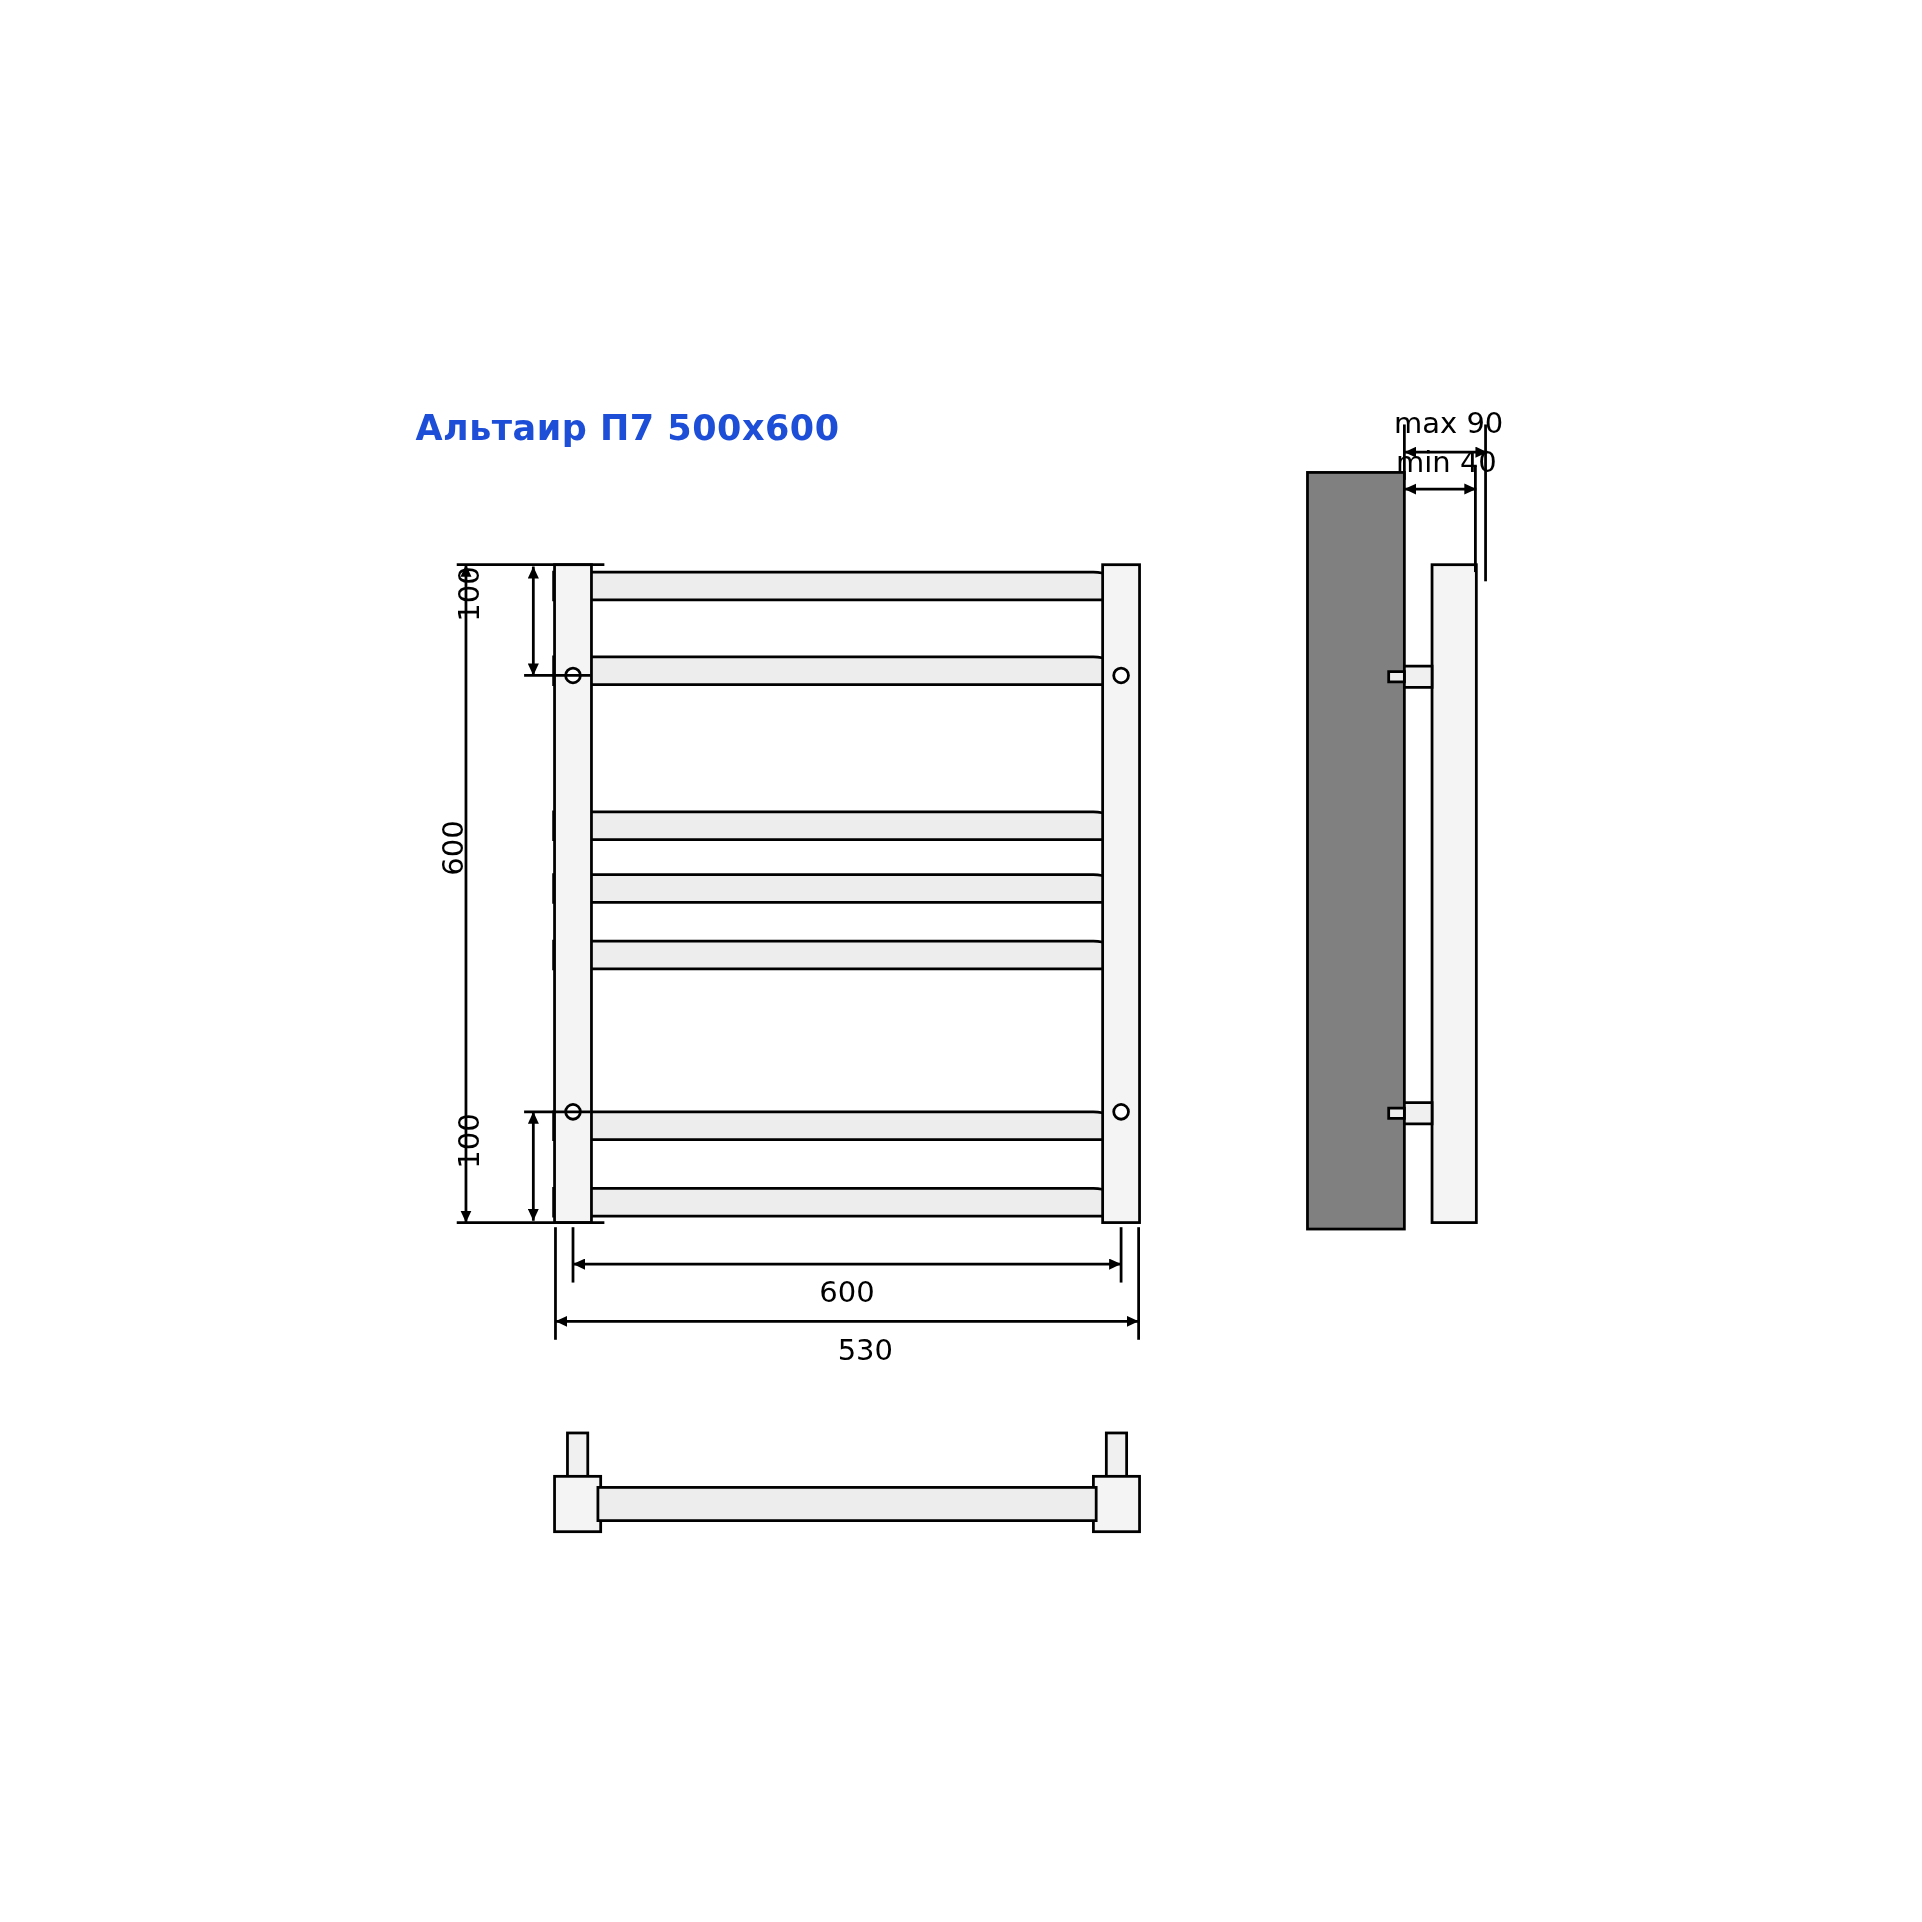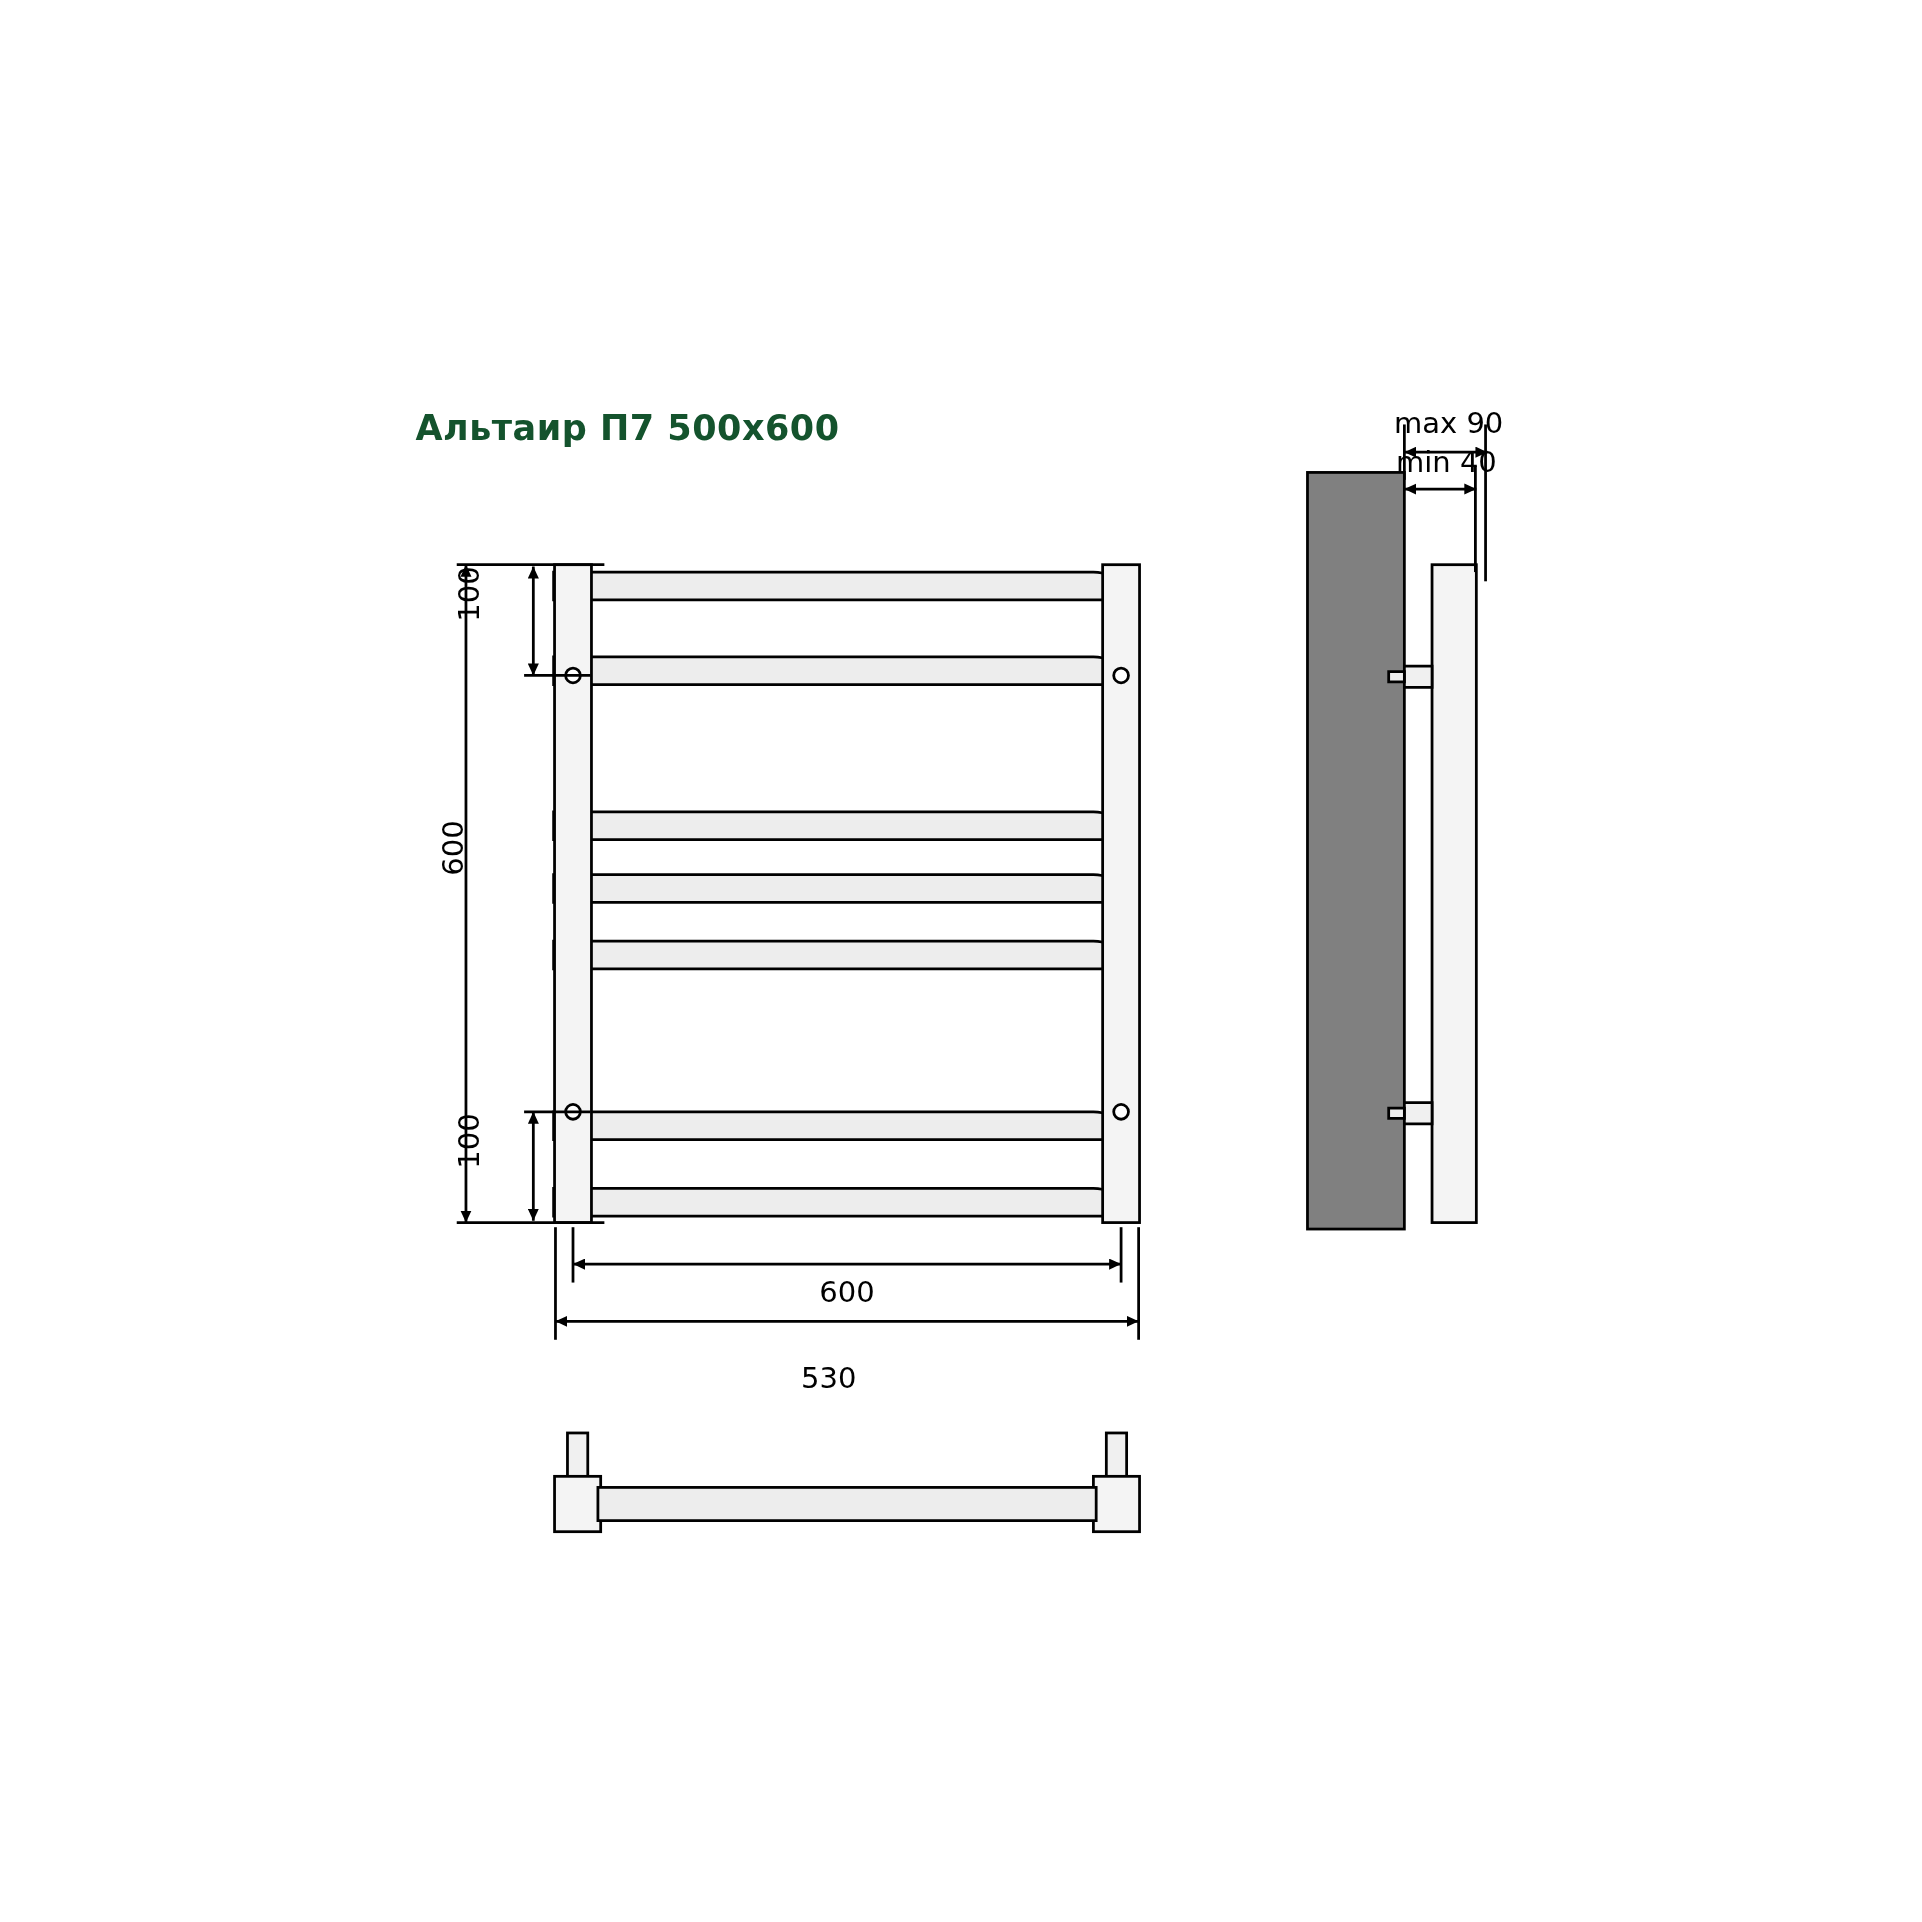--- a/index.html
+++ b/index.html
@@ -24,21 +24,21 @@
   }
   .title {
     position: absolute;
     left: 0;
     top: 408px;
     width: 1255px;
     text-align: center;
     font-size: 35px;
     font-weight: bold;
     letter-spacing: 0.5px;
-    color: #14532d;
+    color: #1d4ed8;
     white-space: nowrap;
   }
   svg.drawing {
     position: absolute;
     left: 0;
     top: 0;
     width: 1922px;
     height: 1922px;
   }
   .dimlabel {
@@ -166,20 +166,20 @@
   </svg>
 
   <div class="dimlabel vert" style="left:404px; top:577px; width:129px; text-align:center;">100</div>
 
   <div class="dimlabel vert" style="left:388px; top:831px; width:129px; text-align:center;">600</div>
 
   <div class="dimlabel vert" style="left:404px; top:1124px; width:129px; text-align:center;">100</div>
 
   <div class="dimlabel" style="left:801px; top:1275px; width:92px; text-align:center;">600</div>
 
-  <div class="dimlabel" style="left:801px; top:1333px; width:92px; text-align:left;margin-top:28px;">530</div>
+  <div class="dimlabel" style="left:801px; top:1333px; width:92px; text-align:right;">530</div>
 
   <div class="dimlabel" style="left:1394px; top:406px;text-align:right;">max 90</div>
 
   <div class="dimlabel" style="left:1396px; top:445px;">min 40</div>
 
 </div>
 
 
 </body></html>

